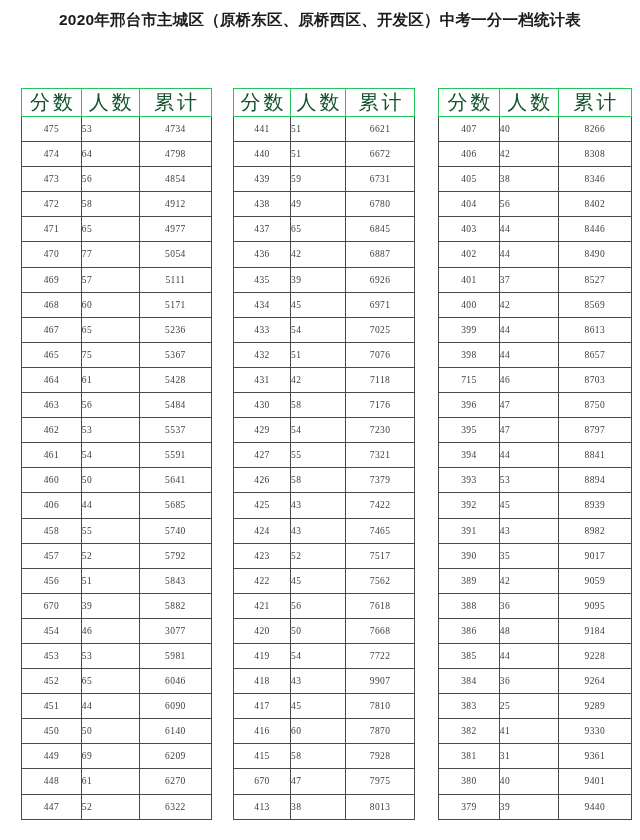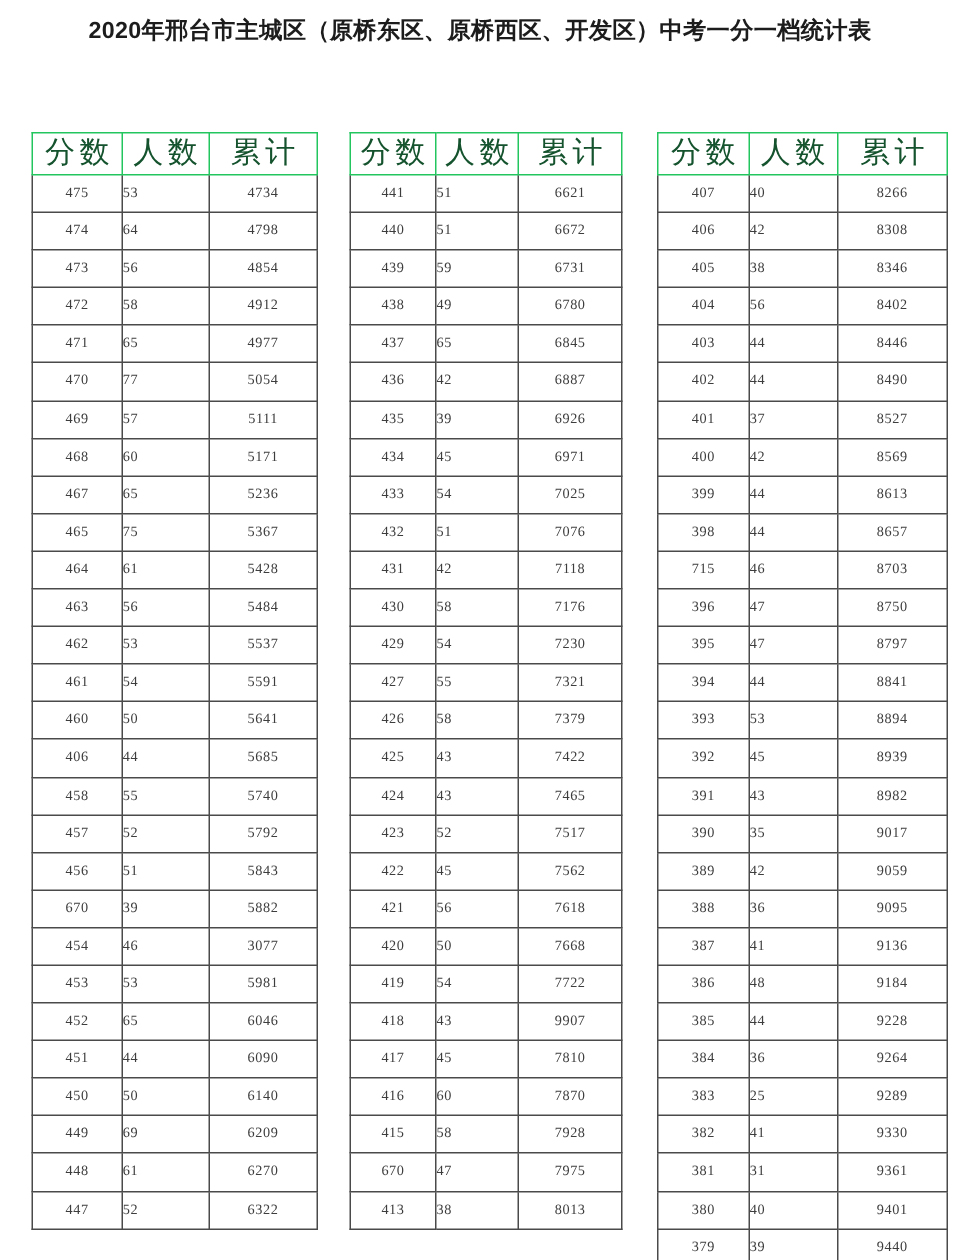--- a/index.html
+++ b/index.html
@@ -525,25 +525,20 @@
           <td class="cell-score">389</td>
           <td class="cell-count">42</td>
           <td class="cell-cum">9059</td>
         </tr>
         <tr>
           <td class="cell-score">388</td>
           <td class="cell-count">36</td>
           <td class="cell-cum">9095</td>
         </tr>
         <tr>
-          <td class="cell-score">387</td>
-          <td class="cell-count">41</td>
-          <td class="cell-cum">9136</td>
-        </tr>
-        <tr>
           <td class="cell-score">386</td>
           <td class="cell-count">48</td>
           <td class="cell-cum">9184</td>
         </tr>
         <tr>
           <td class="cell-score">385</td>
           <td class="cell-count">44</td>
           <td class="cell-cum">9228</td>
         </tr>
         <tr>

